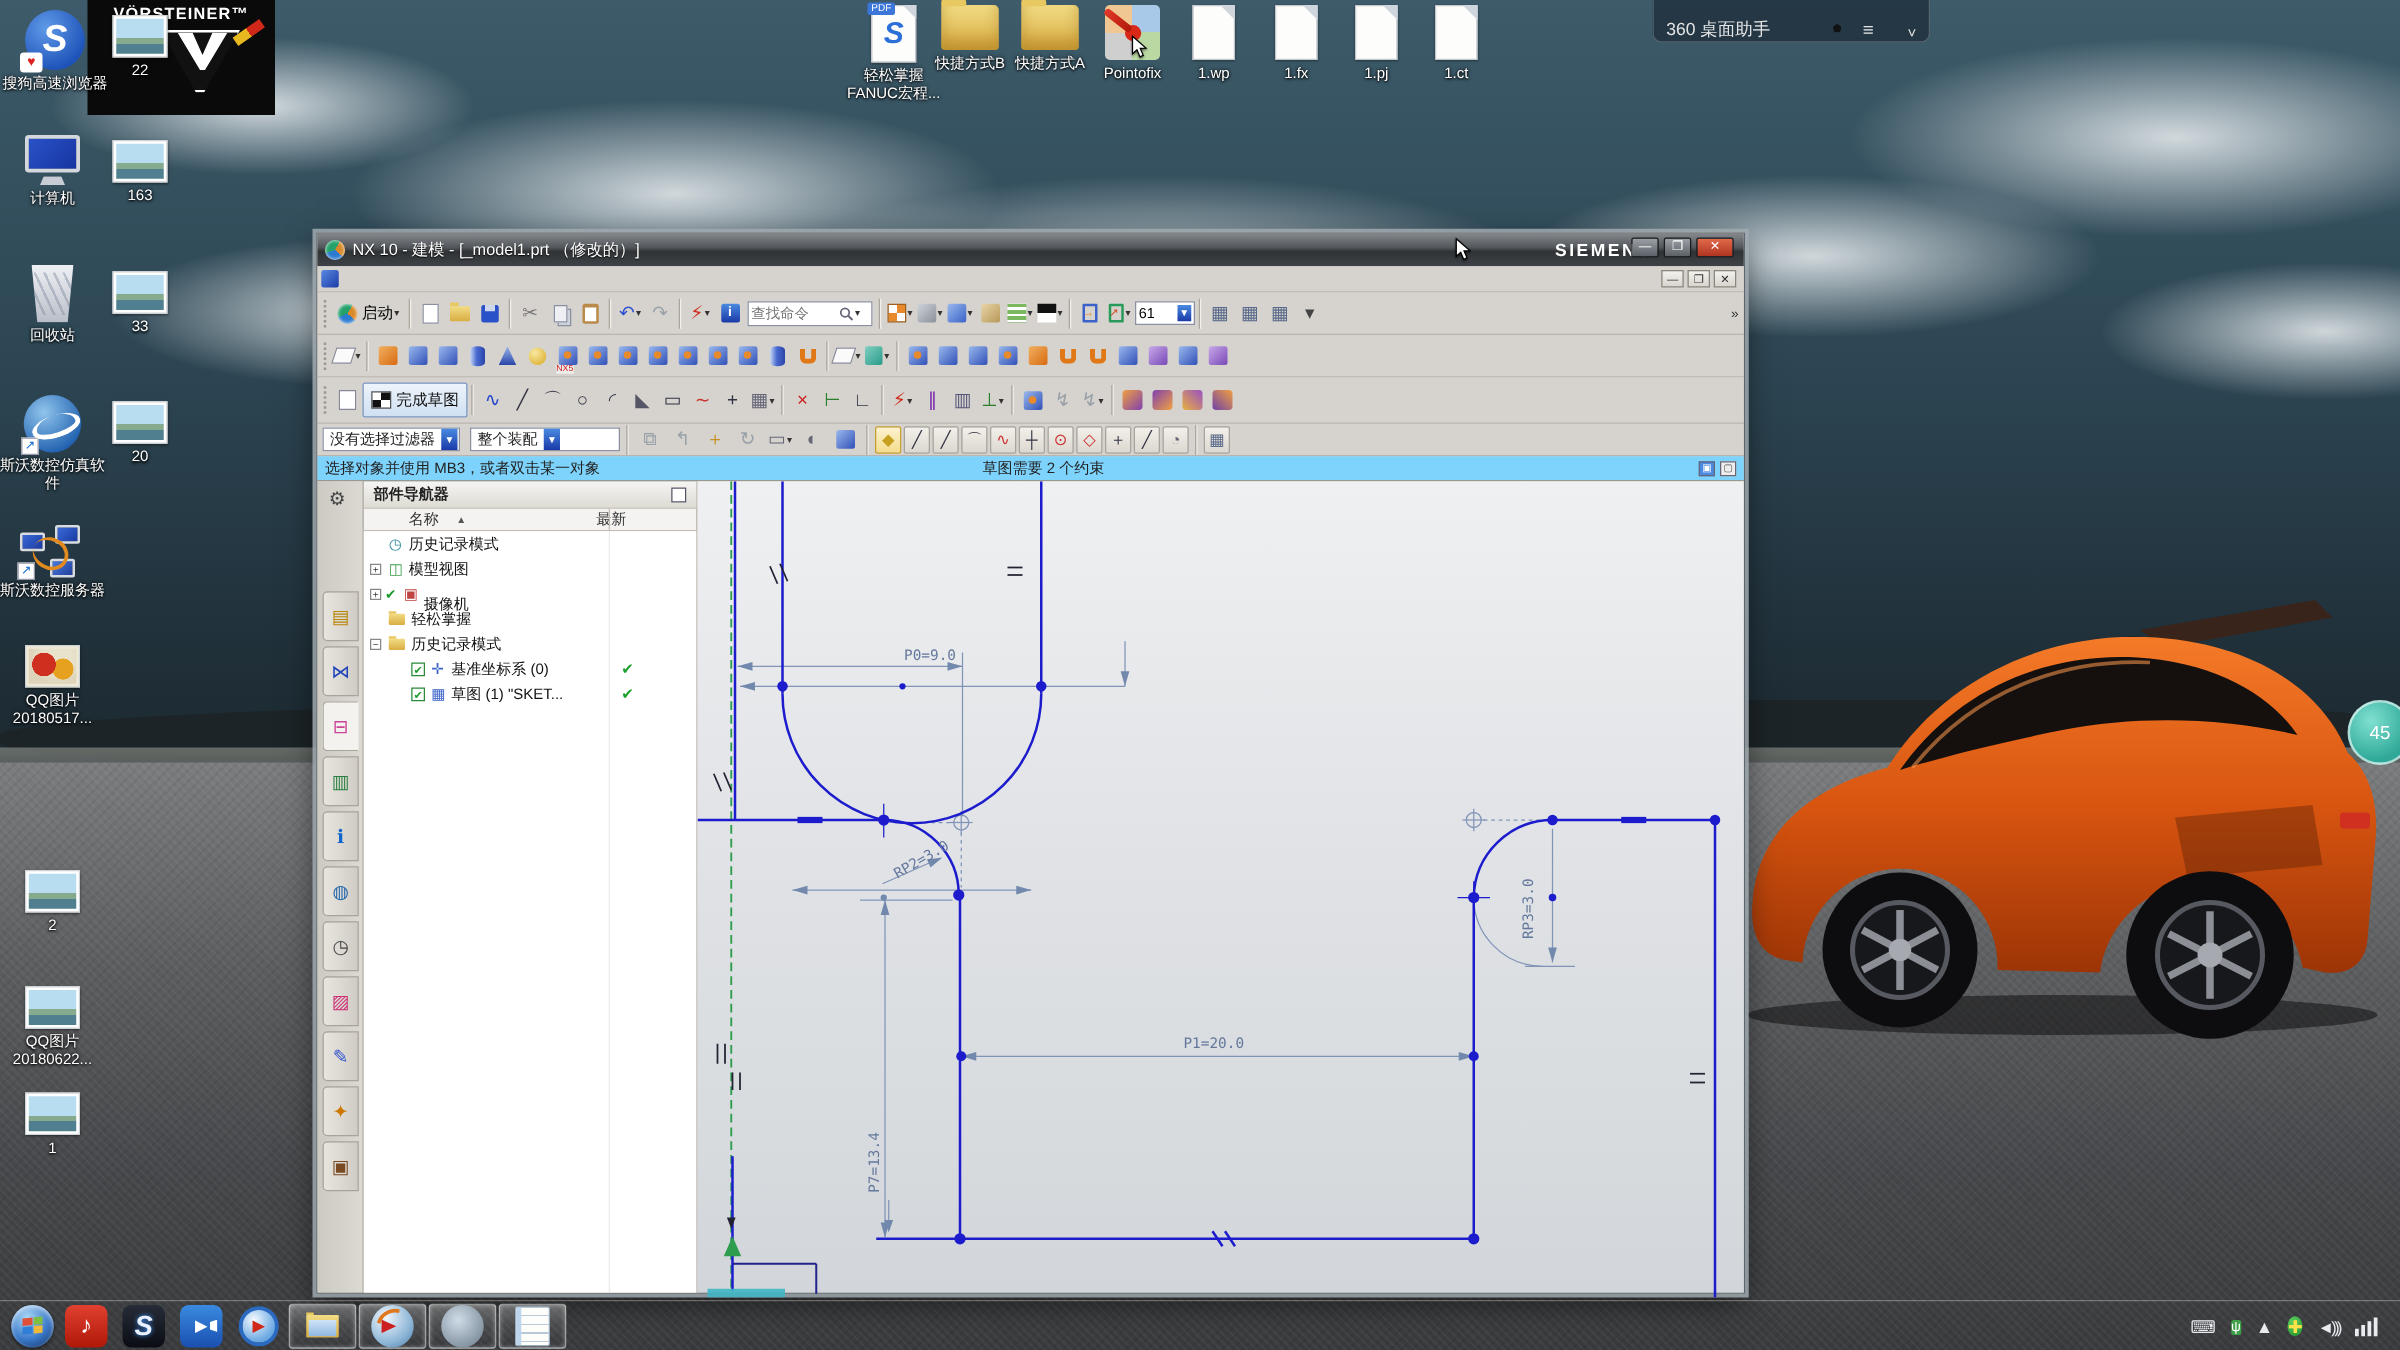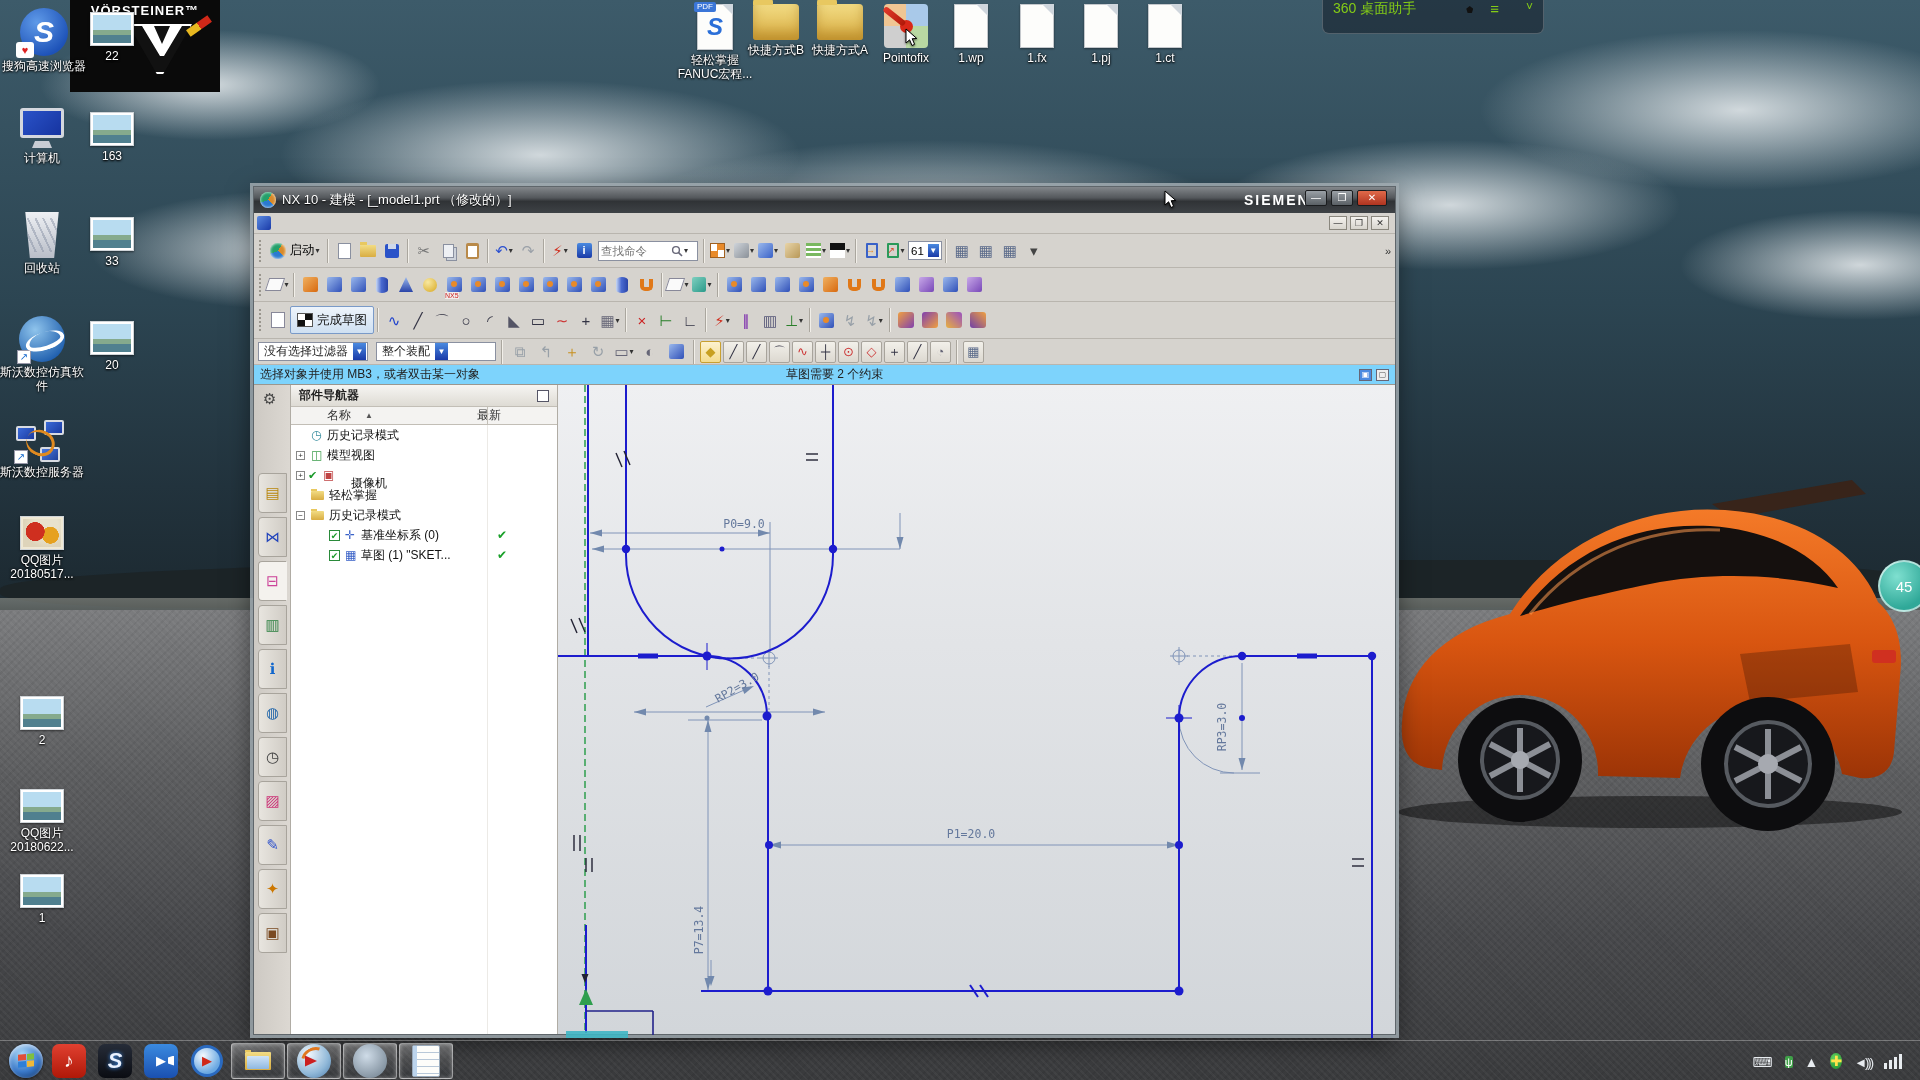--- a/index.html
+++ b/index.html
@@ -50,21 +50,21 @@
 .k-pointofix .dic:before{content:"";position:absolute;left:16px;top:16px;width:13px;height:13px;border-radius:50%;background:#d92818}
 .k-pointofix .dic:after{content:"";position:absolute;left:2px;top:2px;width:26px;height:6px;background:linear-gradient(90deg,#e23a2a,#b01808);border-radius:3px;transform:rotate(38deg);transform-origin:0 0}
 .cursor-arrow{position:absolute;width:13px;height:19px;filter:drop-shadow(0 1px 1px rgba(0,0,0,.6))}
 
 #vorst{position:absolute;left:70px;top:0;width:150px;height:92px;background:#0a0a0a;color:#fff}
 #vorst .vt{display:block;font-weight:bold;font-size:13px;letter-spacing:1px;text-align:center;padding-top:3px;white-space:nowrap}
 #vorst .vv{position:absolute;left:58px;top:24px;width:64px;height:50px;background:#111;border:2px solid #fff;clip-path:polygon(0 0,100% 0,55% 100%,45% 100%)}
 #vorst .vv:after{content:"";position:absolute;left:12px;top:0;width:40px;height:30px;background:#fff;clip-path:polygon(0 0,30% 0,50% 60%,70% 0,100% 0,55% 100%,45% 100%)}
 #vorst .vr{position:absolute;right:8px;top:22px;width:26px;height:8px;background:linear-gradient(90deg,#e8b820 0 50%,#d02818 50%);transform:rotate(-35deg)}
 
-#widget360{position:absolute;left:1322px;top:0;width:222px;height:34px;background:rgba(18,28,38,.55);border:1px solid rgba(255,255,255,.22);border-top:none;border-radius:0 0 7px 7px;display:flex;align-items:flex-start;color:#84cc16;font-size:14px;padding:0 10px;gap:17px}
+#widget360{position:absolute;left:1322px;top:0;width:222px;height:34px;background:rgba(18,28,38,.55);border:1px solid rgba(255,255,255,.22);border-top:none;border-radius:0 0 7px 7px;display:flex;align-items:flex-end;color:#e5e5e5;font-size:14px;padding:0 10px;gap:17px}
 #widget360 .wlabel{flex:0 0 auto}
 #widget360 .ball{width:20px;height:20px;border-radius:50%;background:radial-gradient(circle at 35% 30%,#fff,#d8d8d8 80%);position:relative;margin-left:26px}
 #widget360 .ball:after{content:"";position:absolute;left:7px;top:6px;width:7px;height:7px;background:#111;clip-path:polygon(50% 0,100% 38%,80% 100%,20% 100%,0 38%)}
 #widget360 .wmenu{margin-left:14px;letter-spacing:0;font-size:15px}
 #widget360 .wchev{font-size:12px;margin-left:10px}
 
 #nxwin{position:absolute;left:253px;top:186px;width:1143px;height:849px;background:#d6d3ce;border:1px solid #5f666b;box-shadow:0 0 0 3px rgba(160,170,176,.85),0 8px 24px rgba(0,0,0,.55);display:flex;flex-direction:column}
 #titlebar{height:26px;background:linear-gradient(180deg,#83878b 0%,#53575b 42%,#303336 55%,#3e4246 100%);display:flex;align-items:center;color:#fff;font-size:13px;padding:0 4px;position:relative}
 #nxlogo{width:16px;height:16px;border-radius:50%;background:conic-gradient(from 30deg,#d88a2a 0 100deg,#2a7ad0 100deg 220deg,#24a06a 220deg 360deg);margin:0 6px 0 2px;box-shadow:inset 0 0 3px #fff}
 #titletext{flex:0 0 auto;text-shadow:0 1px 1px #000}
@@ -124,21 +124,21 @@
 .k-nv1 .shape{width:16px;height:16px;background:linear-gradient(135deg,#f0a040,#8040b0);border-radius:3px}
 .k-nv2 .shape{width:16px;height:16px;background:linear-gradient(135deg,#8040b0,#f0a040);border-radius:3px}
 .k-nv3 .shape{width:16px;height:16px;background:linear-gradient(45deg,#e8b040,#9a50c0);border-radius:3px}
 .k-nv4 .shape{width:16px;height:16px;background:linear-gradient(225deg,#f0a040,#7040a8);border-radius:3px}
 
 #finishbtn{display:flex;align-items:center;gap:4px;border:1px solid #7a9ac8;background:linear-gradient(#eef4fb,#cfe0f2);border-radius:2px;height:28px;padding:0 6px;font-size:12.5px;color:#111}
 #flag{width:16px;height:14px;background:conic-gradient(#111 0 25%,#fff 0 50%,#111 0 75%,#fff 0);border:1px solid #555}
 
 #searchbox{display:flex;align-items:center;border:1px solid #8a90a0;background:#fff;height:20px;width:100px;margin:0 2px;padding:0 2px}
 #searchbox input{border:none;outline:none;width:70px;font-size:11.5px;color:#888;font-family:inherit;background:transparent}
-#scalebox{display:flex;align-items:center;border:1px solid #8a90a0;background:#fff;height:19px;padding:0 2px;font-size:11.5px;gap:4px}
+#scalebox{display:flex;align-items:center;border:1px solid #8a90a0;background:#fff;height:19px;padding:0 2px;font-size:11.5px;gap:18px}
 #scalebox .sbtn{width:11px;height:13px;background:linear-gradient(#4a8ae0,#1a3aa8);color:#fff;font-size:8px;text-align:center;line-height:13px}
 
 #selbar{height:26px;background:#d6d3ce;border-bottom:1px solid #b9b5ae;display:flex;align-items:center;padding:0 4px;font-size:12px;gap:2px}
 .dropdown{display:flex;align-items:center;border:1px solid #8a90a0;background:#fff;height:19px;padding:0 0 0 5px;color:#222}
 .dropdown .dbtn{width:13px;height:17px;background:linear-gradient(#4a8ae0,#1a3aa8);color:#fff;font-size:8px;text-align:center;line-height:17px;margin-left:5px}
 .snapbtn{min-width:21px;height:22px;border:1px solid #a8a49c;background:linear-gradient(#f2f0ea,#dcd8d0);display:flex;align-items:center;justify-content:center;font-size:13px;border-radius:2px}
 .snapbtn.on{background:linear-gradient(#fdf2cf,#f4dc8e);border-color:#c8a030}
 
 #cuebar{height:20px;background:#7dd3fc;border-bottom:1px solid #9b978f;font-size:12px;color:#222;position:relative;display:flex;align-items:center;padding:0 6px}
 #statustext{position:absolute;left:532px}
@@ -924,21 +924,21 @@
 
             <span class="nico" style="left: 20px; color: rgb(63, 159, 79);">◫</span>
             <span class="lab" style="left: 36px;">模型视图</span>
 
           </div>
           <div class="prow">
             <span class="exp">+</span>
             <span class="pre">✔</span>
 
             <span class="nico" style="left: 32px; color: rgb(192, 68, 68);">▣</span>
-            <span class="lab" style="left: 60px; margin-top: 16px;">摄像机</span>
+            <span class="lab" style="left: 48px; margin-top: 16px;">摄像机</span>
 
           </div>
           <div class="prow">
 
             <span class="nico fold" style="left: 20px;"></span>
             <span class="lab" style="left: 38px;">轻松掌握</span>
 
           </div>
           <div class="prow">
             <span class="exp">−</span>

